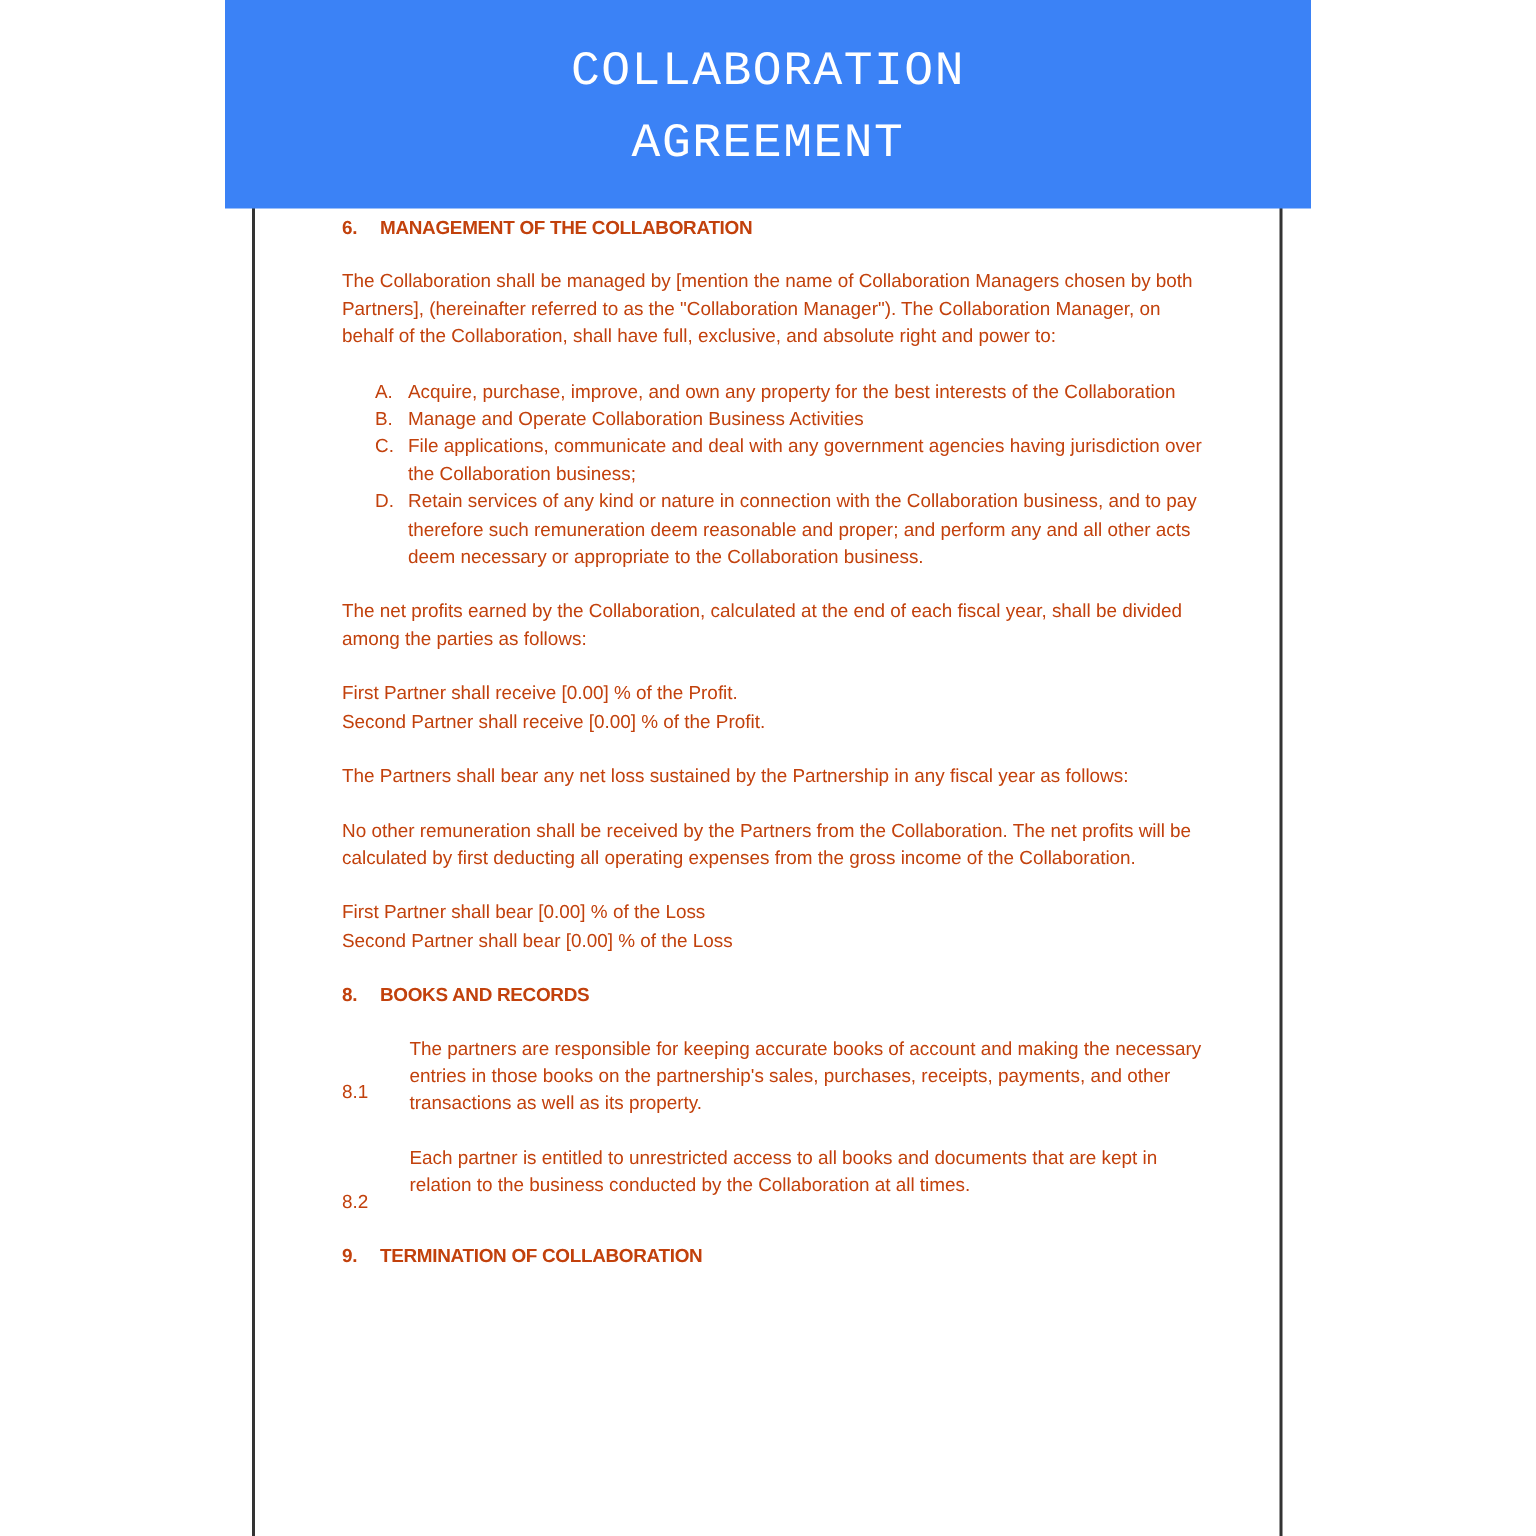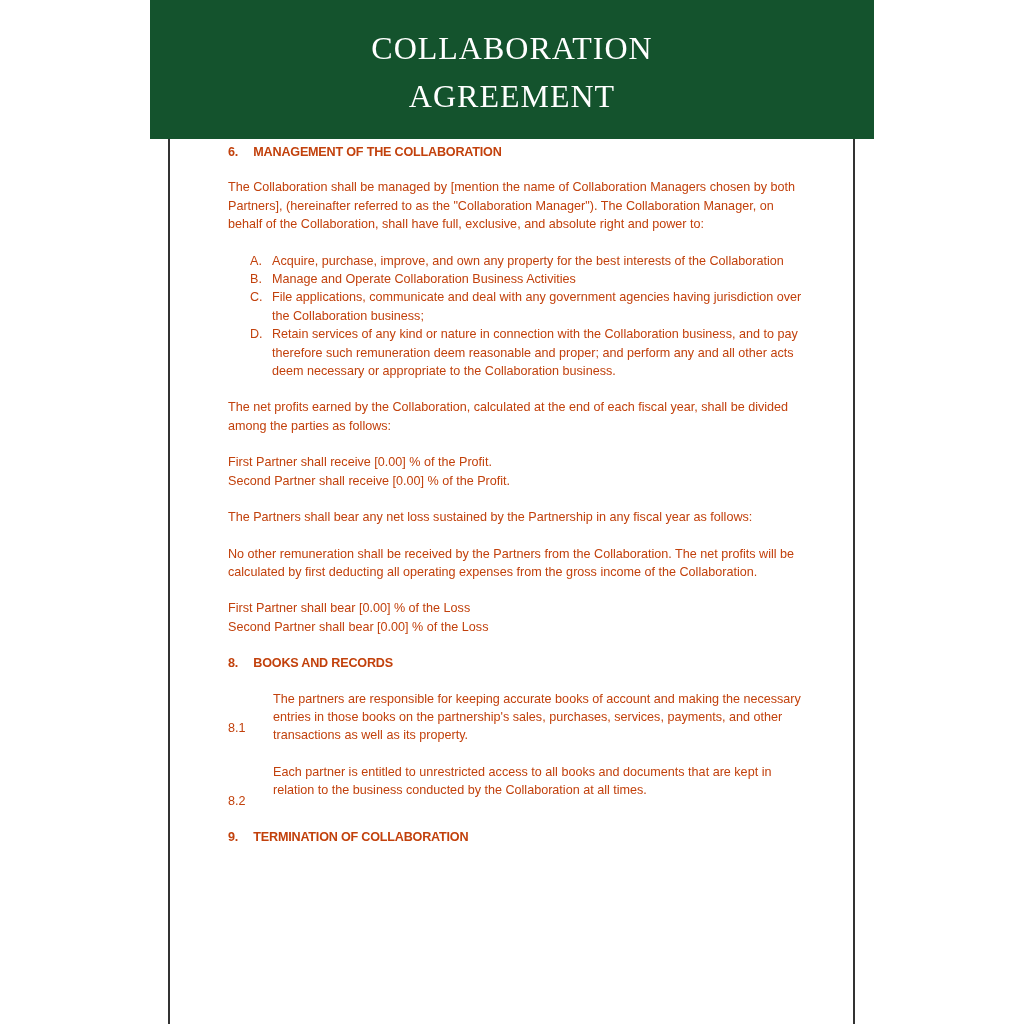--- a/index.html
+++ b/index.html
@@ -4,22 +4,22 @@
   <style>
     html, body { margin: 0; padding: 0; background: #ffffff; }
     body { width: 1024px; height: 1024px; position: relative; overflow: hidden; }
     .page {
       position: absolute; left: 168px; top: 0; width: 683px; height: 1024px;
       border-left: 2px solid #333; border-right: 2px solid #333;
       background: #fff;
     }
     .banner {
       position: absolute; left: 150px; top: 0; width: 724px; height: 139px;
-      background: #14532d; color: #fff; text-align: center;
-      font-family: Liberation Serif, serif; font-weight: 300;
+      background: #3b82f6; color: #fff; text-align: center;
+      font-family: Liberation Mono, monospace; font-weight: 300;
       font-size: 32px; letter-spacing: 1px; line-height: 48px;
       padding-top: 24px; box-sizing: border-box;
     }
     .banner div { font-weight: normal; }
     .content {
       position: absolute; left: 228px; top: 143px; width: 580px;
       font-family: "Liberation Sans", sans-serif; font-size: 12.6px;
       color: #c2410c; line-height: 18.4px;
     }
     .h { font-weight: bold; margin: 0 0 17px 0; letter-spacing: -0.2px; }
@@ -81,21 +81,21 @@
     <span class="line">First Partner shall bear [0.00] % of the Loss</span>
     <span class="line">Second Partner shall bear [0.00] % of the Loss</span>
   </div>
 
   <div class="h">
     <span class="num">8.</span>
     <span>BOOKS AND RECORDS</span>
   </div>
   <div class="sub">
     <span class="mk">8.1</span>
-    <span class="tx">The partners are responsible for keeping accurate books of account and making the necessary entries in those books on the partnership's sales, purchases, services, payments, and other transactions as well as its property.</span>
+    <span class="tx">The partners are responsible for keeping accurate books of account and making the necessary entries in those books on the partnership's sales, purchases, receipts, payments, and other transactions as well as its property.</span>
   </div>
   <div class="sub">
     <span class="mk">8.2</span>
     <span class="tx">Each partner is entitled to unrestricted access to all books and documents that are kept in relation to the business conducted by the Collaboration at all times.</span>
   </div>
 
   <div class="h">
     <span class="num">9.</span>
     <span>TERMINATION OF COLLABORATION</span>
   </div>

